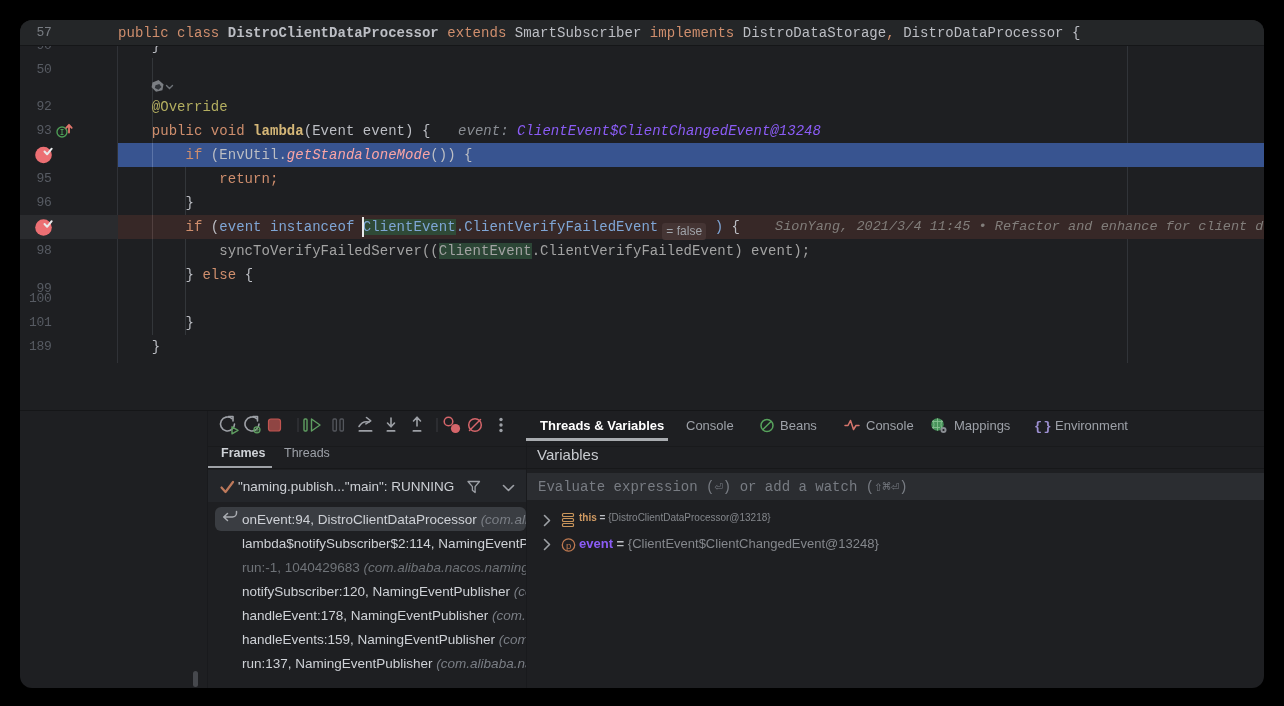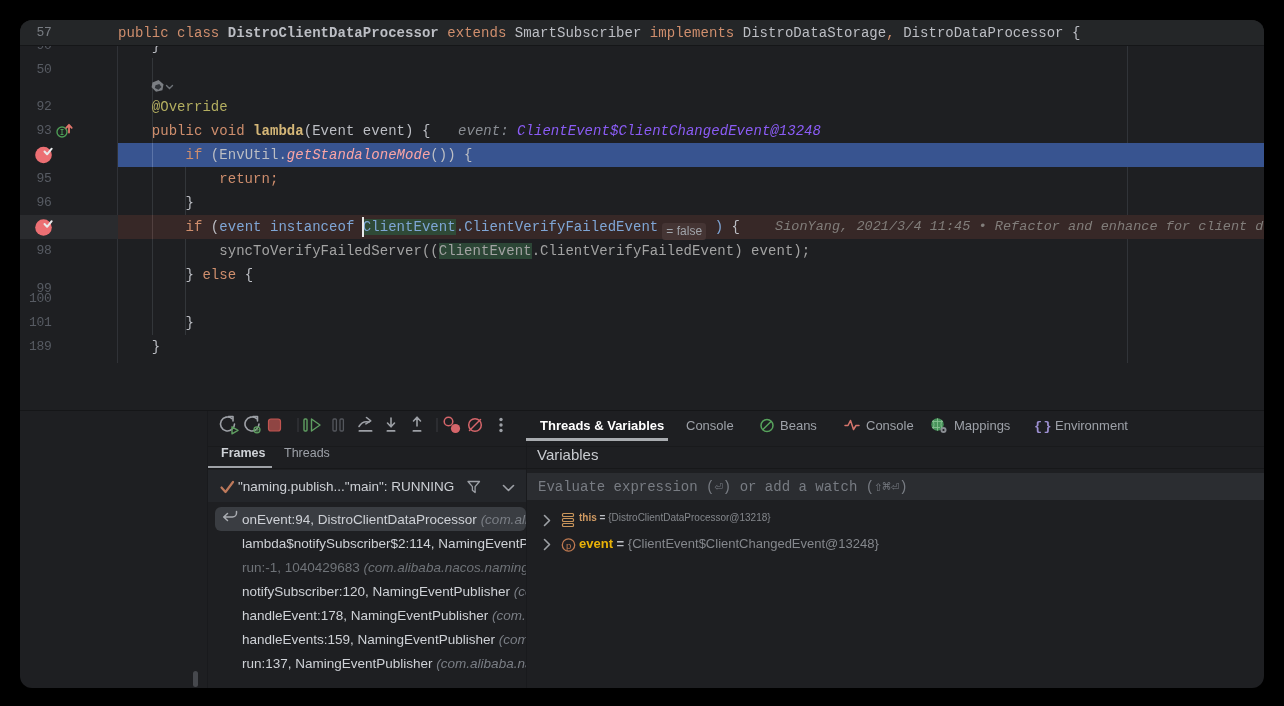--- a/index.html
+++ b/index.html
@@ -187,14 +187,14 @@
   <div class="ui" style="left:34px;top:114px;font-size:13.5px">notifySubscriber:120, NamingEventPublisher <span class="it" style="color:#7a7e85">(com.alibaba</span></div>
   <div class="ui" style="left:34px;top:138px;font-size:13.5px">handleEvent:178, NamingEventPublisher <span class="it" style="color:#7a7e85">(com.alibaba.na</span></div>
   <div class="ui" style="left:34px;top:162px;font-size:13.5px">handleEvents:159, NamingEventPublisher <span class="it" style="color:#7a7e85">(com.alibaba.n</span></div>
   <div class="ui" style="left:34px;top:186px;font-size:13.5px">run:137, NamingEventPublisher <span class="it" style="color:#7a7e85">(com.alibaba.nacos.commo</span></div>
 </div>
 <div class="abs" style="left:173px;top:651px;width:5px;height:16px;border-radius:2.5px;background:#46484d"></div>
 
 <div class="abs" style="left:507px;top:452.5px;width:737px;height:27px;background:#2b2d31"></div>
 <div class="abs" style="left:518px;top:458px;font-family:'Liberation Mono',monospace;font-size:14px;color:#787c83;white-space:pre">Evaluate expression (⏎) or add a watch (⇧⌘⏎)</div>
 <div class="ui" style="left:559px;top:492px;font-size:10px"><span style="color:#d09a62;font-weight:bold">this</span> <span style="color:#bcbec4;font-weight:bold">=</span> <span style="color:#84878c">{DistroClientDataProcessor@13218}</span></div>
-<div class="ui" style="left:559px;top:516px;font-size:13px"><span style="color:#eab308;font-weight:bold">event</span> <span style="color:#bcbec4;font-weight:bold">=</span> <span style="color:#84878c">{ClientEvent$ClientChangedEvent@13248}</span></div>
+<div class="ui" style="left:559px;top:516px;font-size:13px"><span style="color:#8b5cf6;font-weight:bold">event</span> <span style="color:#bcbec4;font-weight:bold">=</span> <span style="color:#84878c">{ClientEvent$ClientChangedEvent@13248}</span></div>
 </div>
 
 </body></html>

